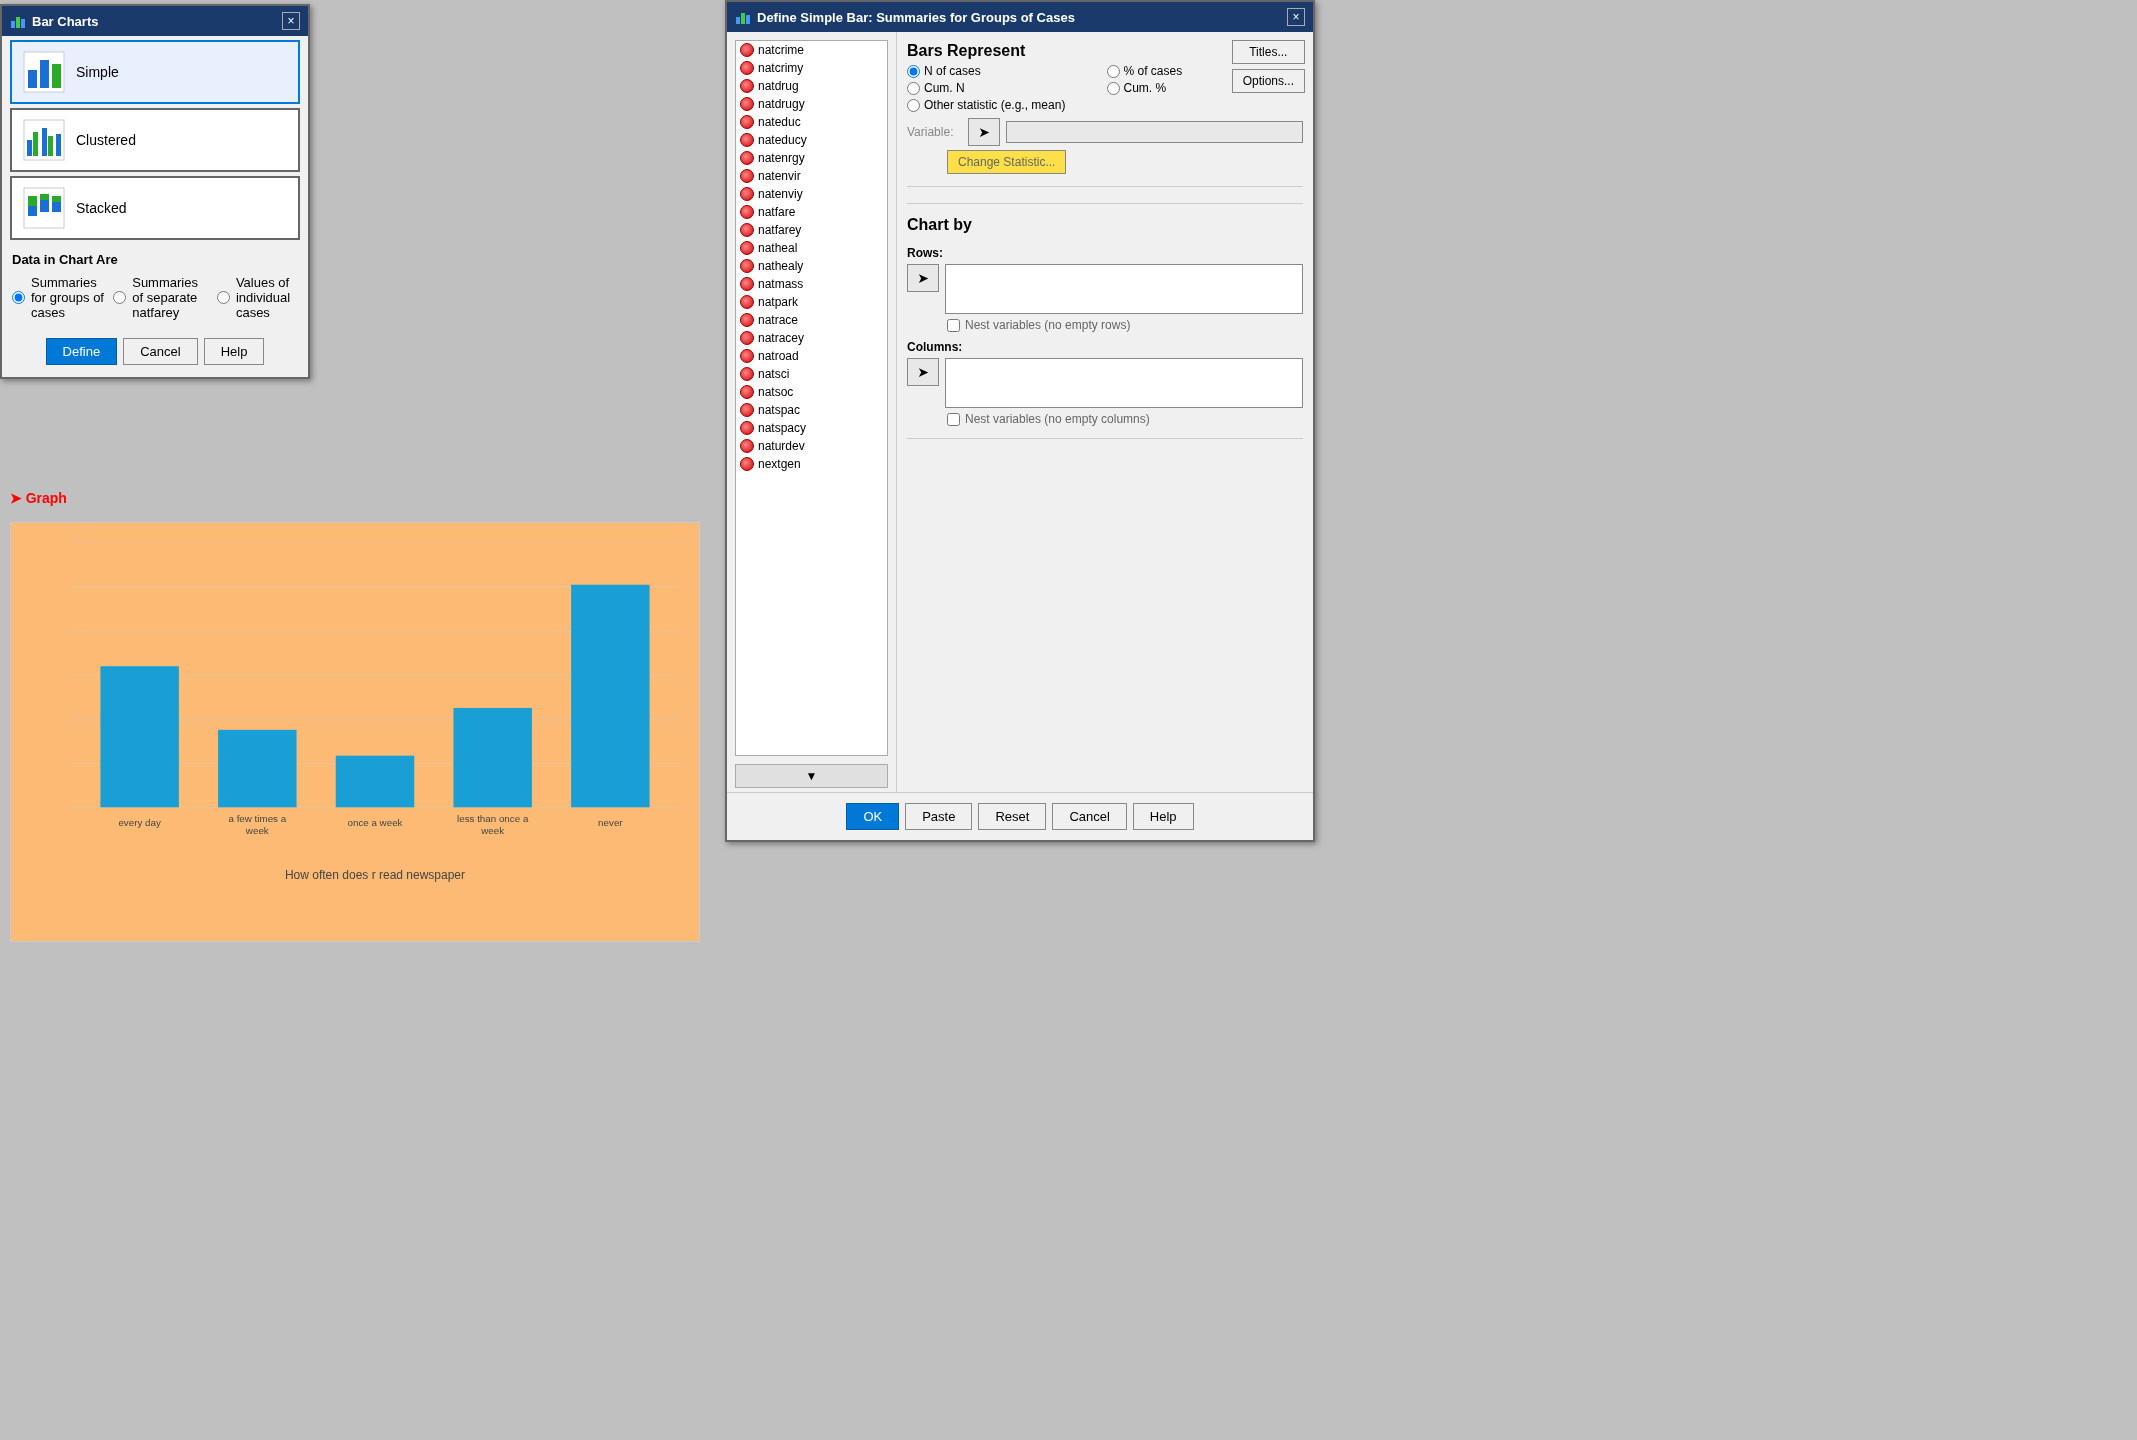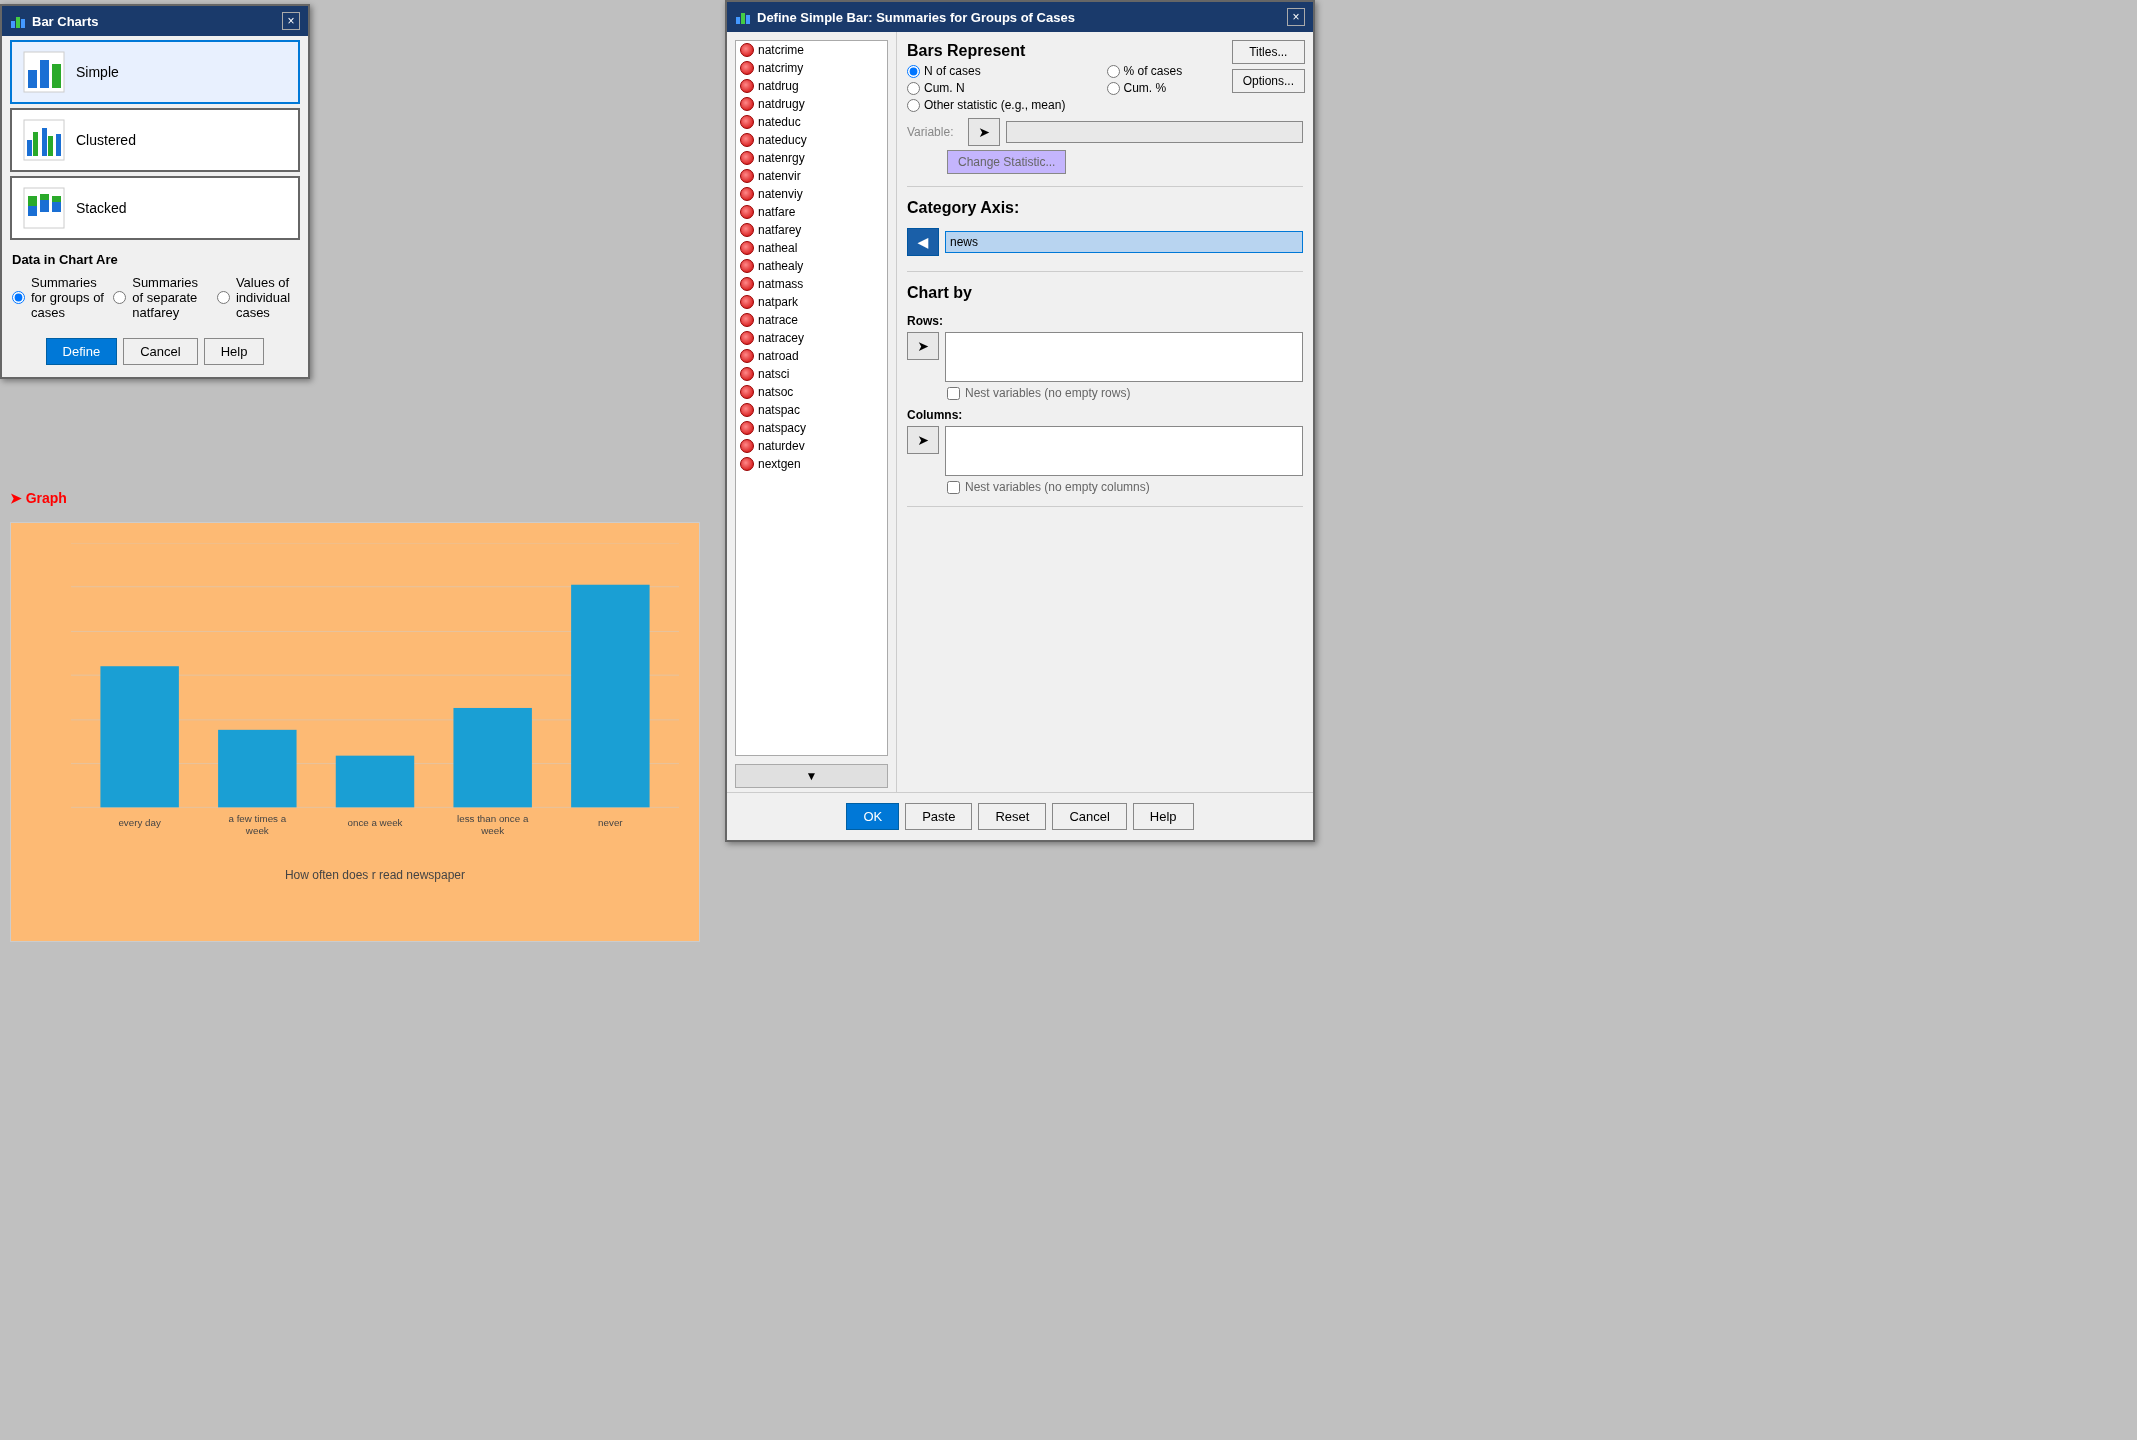--- a/index.html
+++ b/index.html
@@ -258,21 +258,21 @@
     .text-input.disabled {
       background: #e8e8e8;
       color: #888;
     }
     .text-input.highlighted {
       background: #b8d4f0;
       border: 1px solid #0078d7;
     }
 
     .change-stat-btn {
-      background: #c4b5fd;
+      background: #fde047;
       border: 1px solid #888;
       padding: 4px 10px;
       font-size: 12px;
       cursor: pointer;
       color: #666;
       margin-left: 40px;
     }
 
     .category-axis-section {
       display: flex;
@@ -622,27 +622,20 @@
             <button class="arrow-btn">➤</button>
             <input type="text" class="text-input disabled" value="" readonly="" style="">
           </div>
           <div style="margin-top:4px; margin-left:0;">
             <button class="change-stat-btn">Change Statistic...</button>
           </div>
         </div>
 
         <div class="hsep"></div>
 
-        <div class="category-axis-section">
-          <div class="section-box-title">Category Axis:</div>
-          <div class="input-row">
-            <button class="arrow-btn" style="background:#1a5fa8; color:white; border-color:#0055a0;">◀</button>
-            <input type="text" class="text-input highlighted" value="news" style="">
-          </div>
-        </div>
 
         <div class="hsep"></div>
 
         <div class="panel-by-section">
           <div class="section-box-title">Chart by</div>
 
           <div class="sub-label">Rows:</div>
           <div class="panel-input-row">
             <button class="arrow-btn">➤</button>
             <textarea class="tall-input" style=""></textarea>

